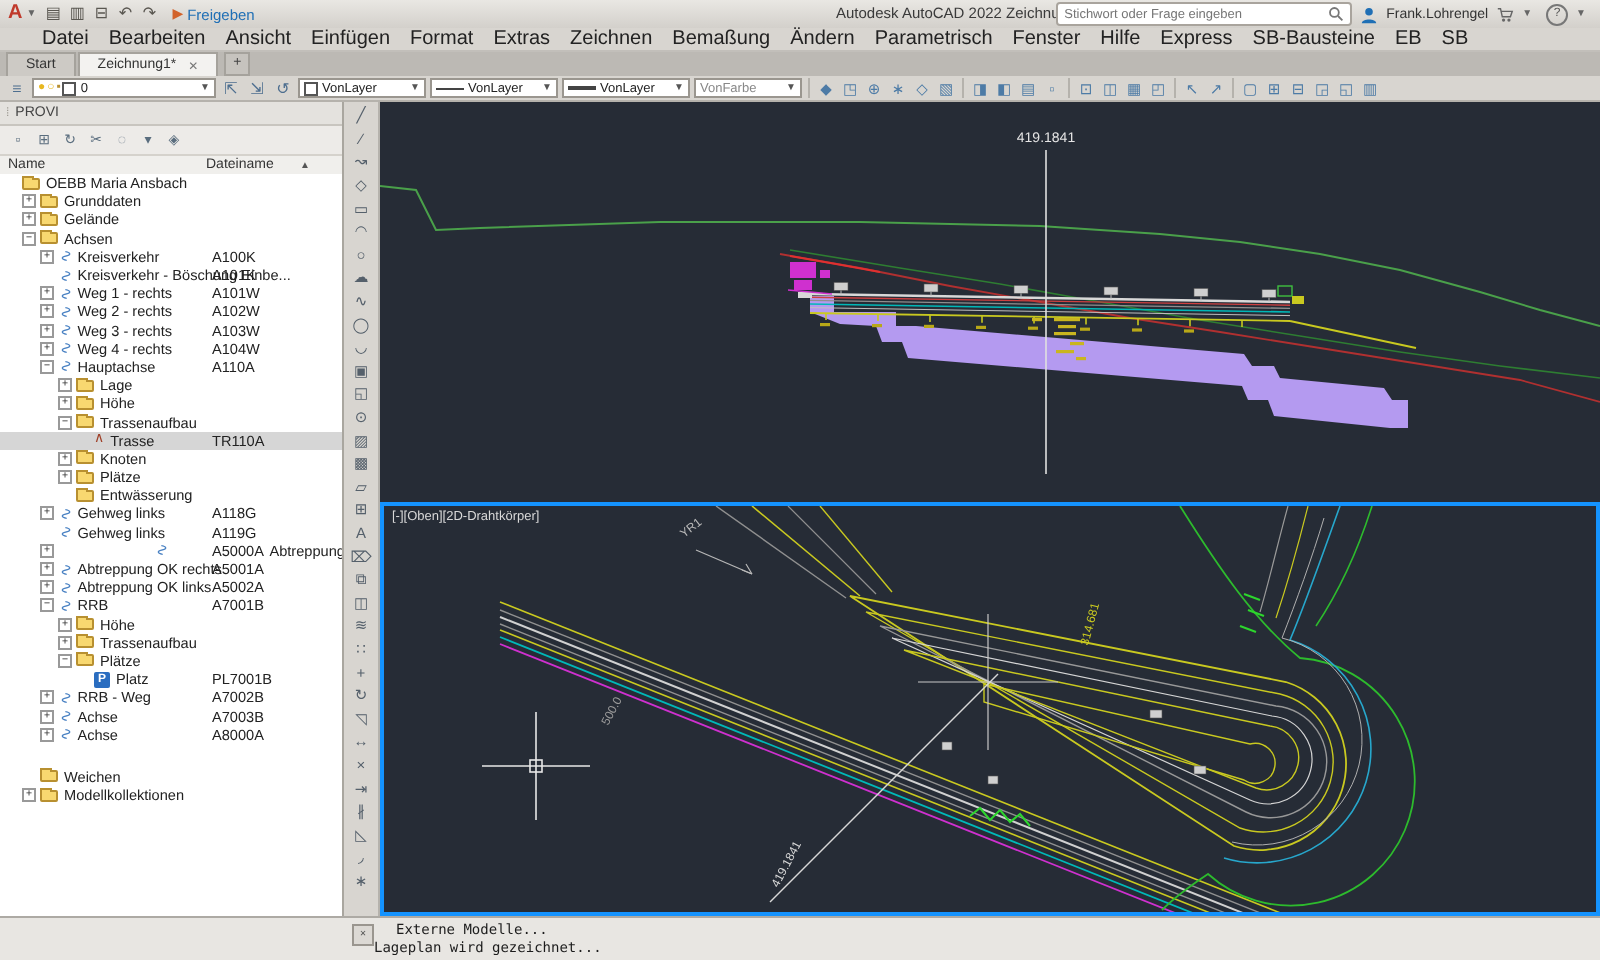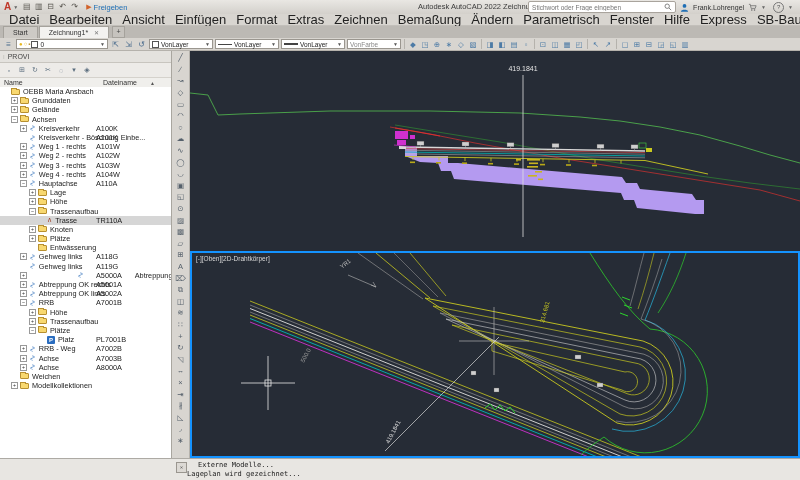--- a/index.html
+++ b/index.html
@@ -17,21 +17,21 @@
   .share .tx{color:#1f6fb5;font-size:7.5px;}
   .wintitle{position:absolute;left:418px;top:2px;font-size:7.5px;color:#3a3a3a;white-space:nowrap;}
   .tright{position:absolute;right:4px;top:1px;display:flex;align-items:center;gap:4px;height:12px;}
   .searchbox{width:146px;height:10px;background:#fff;border:1px solid #a9a49d;border-radius:2px;
     display:flex;align-items:center;}
   .searchbox input{border:0;outline:0;width:132px;font-size:6.5px;color:#555;padding:0 0 0 3px;background:transparent;font-family:inherit;}
   .helpc{width:9px;height:9px;border:1px solid #777;border-radius:50%;font-size:6px;line-height:8px;text-align:center;color:#555;}
   .uname{font-size:7px;color:#333;}
   
   .menubar{position:absolute;left:0;top:14px;width:800px;height:12px;background:#d8d5d0;
-    display:flex;align-items:center;padding-left:4px;font-size:13px;color:#222;border-bottom:1px solid #c2bfba;box-sizing:border-box;}
+    display:flex;align-items:center;padding-left:16px;font-size:10px;color:#222;border-bottom:1px solid #c2bfba;box-sizing:border-box;}
   .mi{padding:0 5px;white-space:nowrap;}
   
   .tabbar{position:absolute;left:0;top:26px;width:800px;height:12px;background:#bcb9b4;
     display:flex;align-items:flex-end;padding-left:3px;box-sizing:border-box;}
   .tab{height:11px;padding:0 9px;font-size:7px;display:flex;align-items:center;background:#cdcac5;
     color:#333;border:1px solid #a5a29c;border-bottom:none;margin-right:1px;white-space:nowrap;}
   .tab.active{background:#f3f2f0;}
   .tclose{margin-left:6px;font-size:6px;color:#777;}
   .newtab{width:11px;height:10px;border:1px solid #a5a29c;background:#c6c3be;font-size:7px;line-height:9px;
     text-align:center;color:#444;margin-left:2px;}
@@ -65,21 +65,21 @@
   .trow.sel{background:#d6d6d6;}
   .t-exp{width:7px;height:7px;border:1px solid #999;background:#fff;font:5px/5px "DejaVu Sans Mono",monospace;
     text-align:center;color:#333;margin-right:2px;flex:none;box-sizing:border-box;}
   .t-exp.none{visibility:hidden;}
   .t-ico{flex:none;margin-right:3px;}
   .t-ico.folder{width:9px;height:6px;background:#f8d870;border:1px solid #b89030;border-radius:1px;position:relative;box-sizing:border-box;}
   .t-ico.folder::before{content:"";position:absolute;top:-2px;left:-1px;width:4px;height:1px;background:#f8d870;border:1px solid #b89030;border-bottom:none;}
   .t-ico.axis{color:#4a82c3;font-size:8px;line-height:8px;display:inline-block;transform:rotate(90deg);}
   .t-ico.trasse{color:#a04028;font-size:7px;line-height:8px;}
   .t-ico.platz{width:8px;height:8px;background:#2a6dc0;color:#fff;font:bold 6px/8px "Liberation Sans",sans-serif;text-align:center;border-radius:1px;}
-  .tfile{position:absolute;left:96px;}
+  .tfile{position:absolute;left:106px;}
   
   .drawbar{position:absolute;left:172px;top:51px;width:18px;height:407px;background:#d8d5d0;
     border-right:1px solid #b5b2ac;display:flex;flex-direction:column;align-items:center;box-sizing:border-box;padding-top:1px;}
   .dico{width:14px;height:11.6px;font-size:7.5px;color:#55606b;display:flex;align-items:center;justify-content:center;flex:none;}
   
   .canvas{position:absolute;left:190px;top:51px;width:610px;height:407px;background:#262c36;}
   .vp-top{position:absolute;left:0;top:0;width:610px;height:200px;}
   .vp-bottom{position:absolute;left:0;top:200px;width:610px;height:207px;border:2px solid #1493ff;box-sizing:border-box;background:#262c36;}
   .vp-top svg,.vp-bottom svg{position:absolute;left:0;top:0;width:100%;height:100%;}
   .vp-label{position:absolute;left:4px;top:2px;font-size:6.5px;color:#d8d8d8;z-index:2;}
@@ -414,21 +414,21 @@
           <span class="t-ico axis">∿</span>
           <span class="t-label">Achse</span>
           <span class="tfile">A7003B</span>
         </div>
         <div class="trow" style="padding-left: 20px;">
           <span class="t-exp">+</span>
           <span class="t-ico axis">∿</span>
           <span class="t-label">Achse</span>
           <span class="tfile">A8000A</span>
         </div>
-        <div class="trow" style="padding-left: 11px;">
+        <div class="trow" style="padding-left: 11px; margin-top: 12px;">
           <span class="t-exp none">−</span>
           <span class="t-ico folder"></span>
           <span class="t-label">Weichen</span>
         </div>
         <div class="trow" style="padding-left: 11px;">
           <span class="t-exp">+</span>
           <span class="t-ico folder"></span>
           <span class="t-label">Modellkollektionen</span>
         </div>
       </div>

